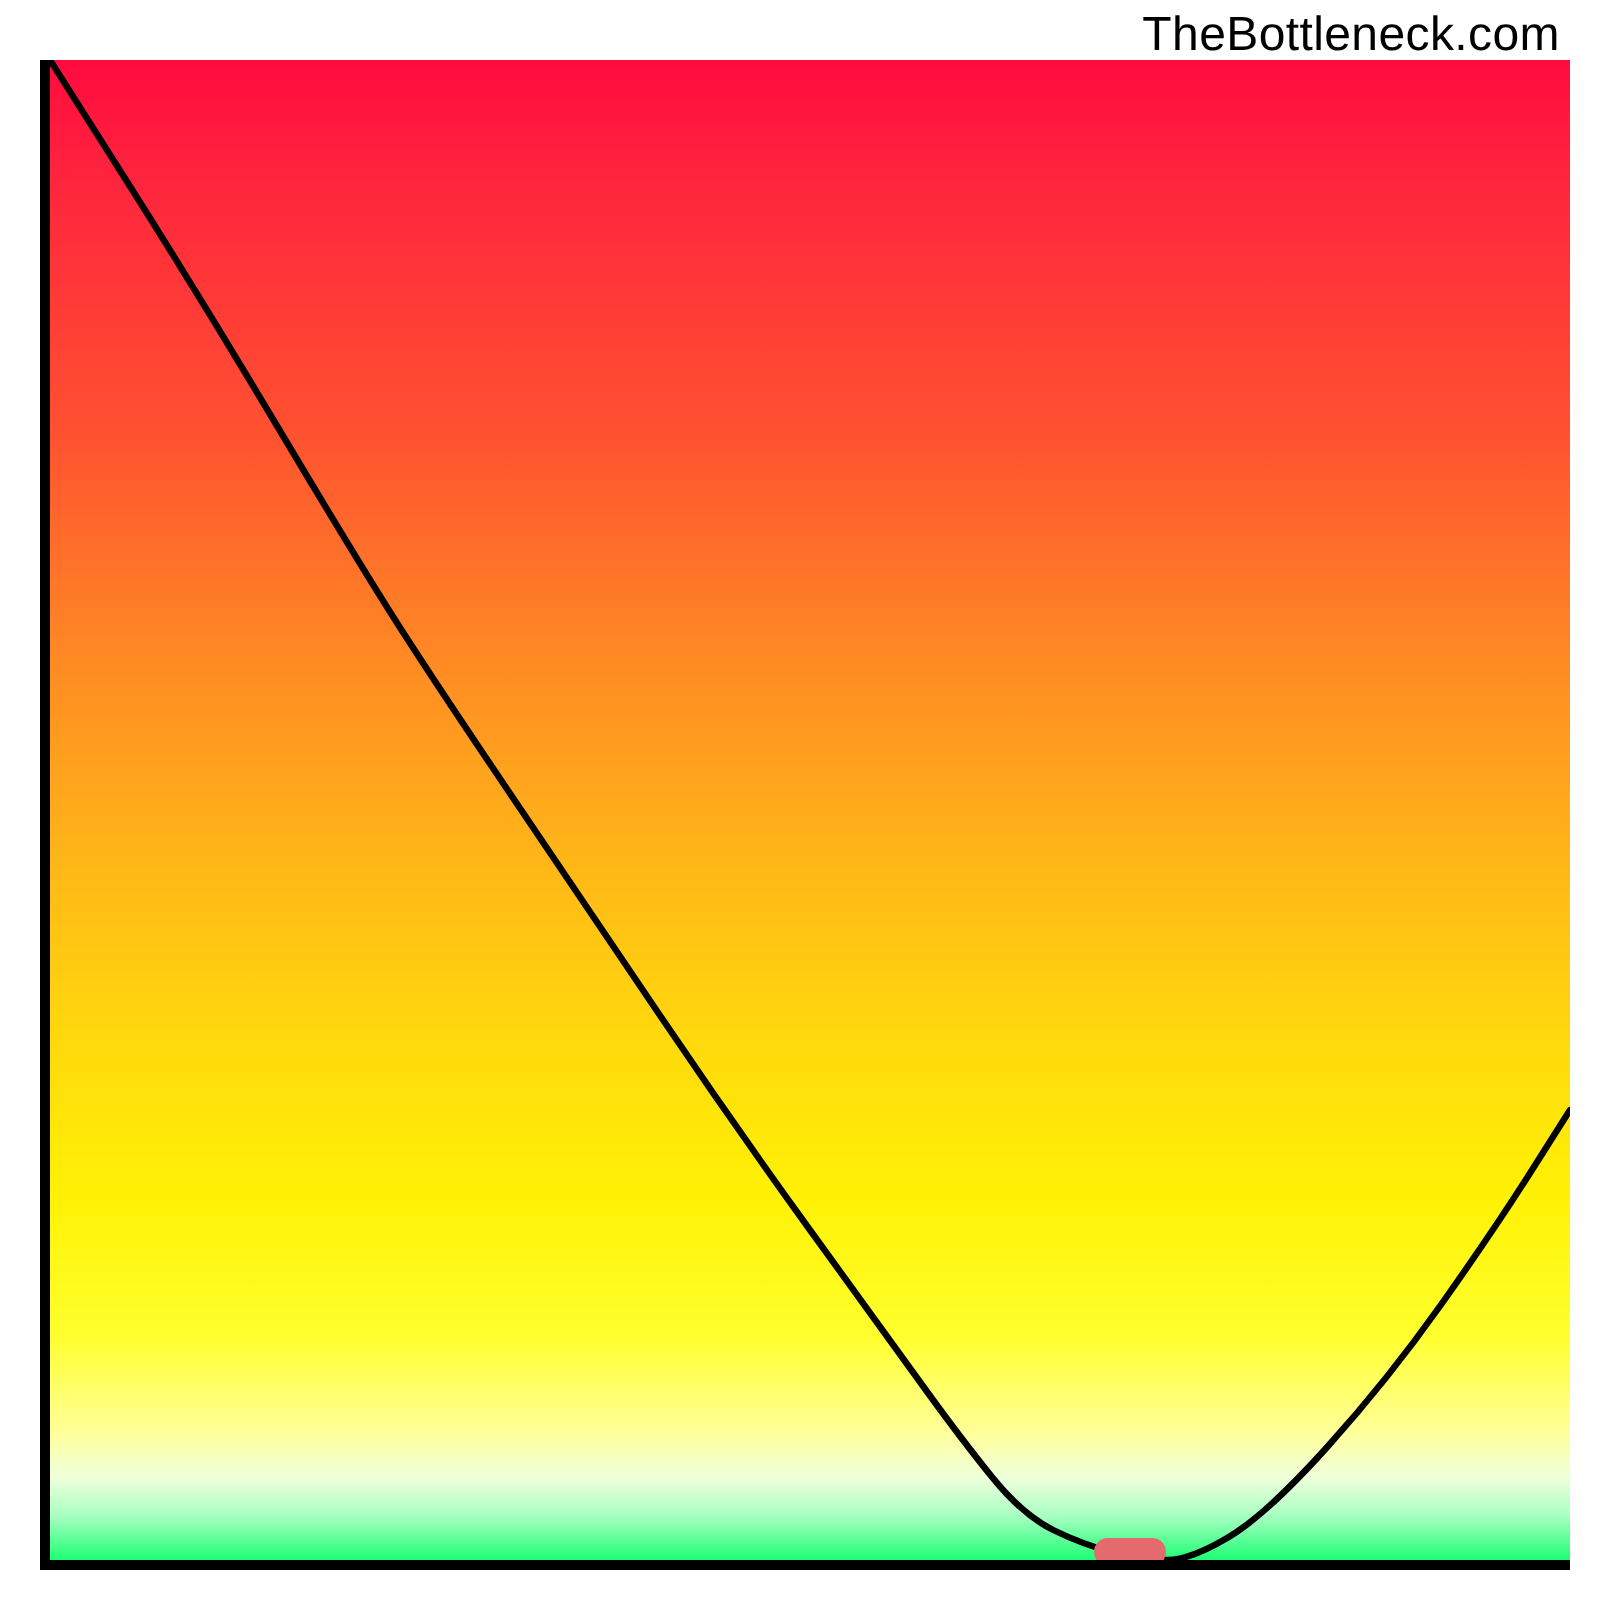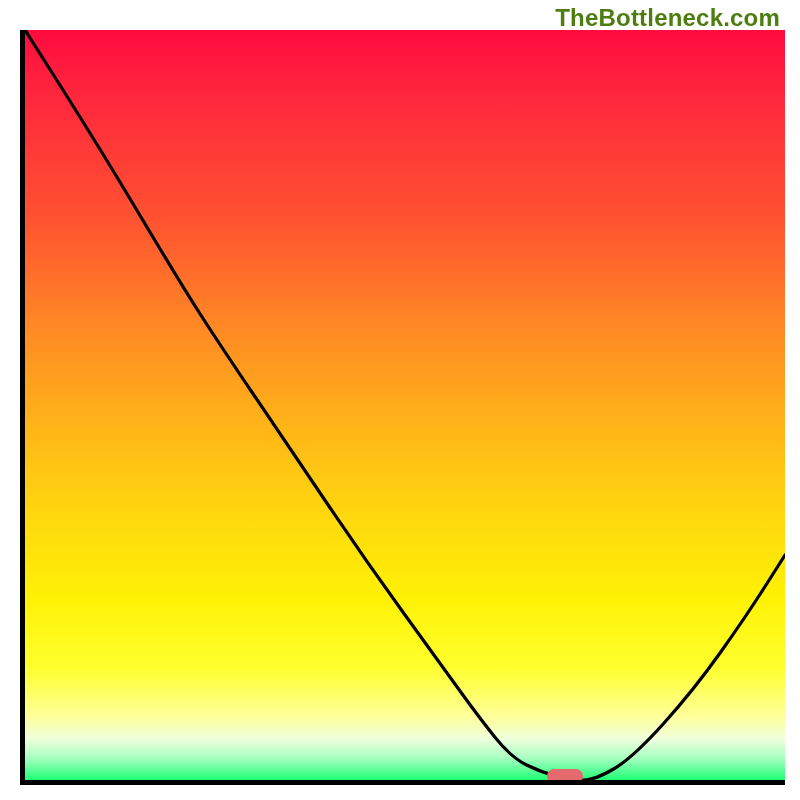--- a/index.html
+++ b/index.html
@@ -13,23 +13,23 @@
   }
   .wrap {
     position: relative;
     width: 800px;
     height: 800px;
   }
   .watermark {
     position: absolute;
     top: 4px;
     right: 20px;
-    color: #4d7c0f;
+    color: #000000;
     font-size: 24px;
-    font-weight: 700;
+    font-weight: 400;
     letter-spacing: 0.2px;
     z-index: 10;
   }
   .plot-area {
     position: absolute;
     left: 20px;
     top: 30px;
     width: 760px;
     height: 750px;
     border-left: 5px solid #000;

